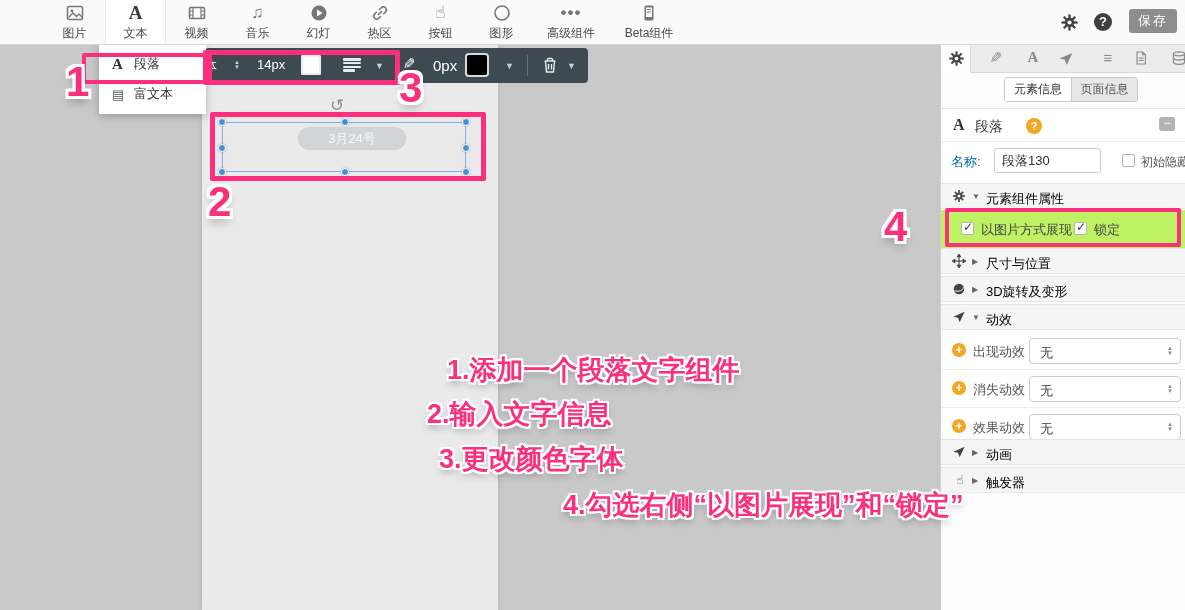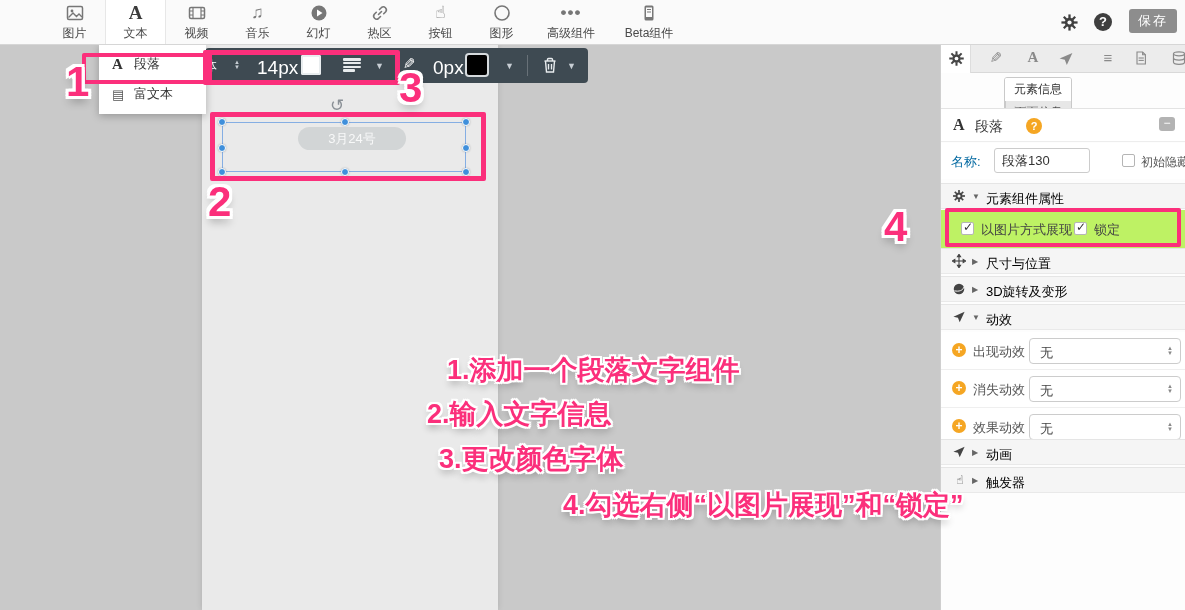--- a/index.html
+++ b/index.html
@@ -43,32 +43,32 @@
   .dd-A { font-family:"Liberation Serif","DejaVu Serif",serif; font-size:15px; font-weight:bold; color:#333; }
 
   
   .fmt-bar { position:absolute; left:205px; top:3px; width:383px; height:35px;
              background:#3e4a52; border-radius:4px; z-index:10; color:#fff; }
   .fmt-bar > * { position:absolute; }
   .fmt-font { left:-14px; top:9px; font-size:13px; color:#fff; white-space:nowrap; }
   .updown { display:flex; flex-direction:column; align-items:center; }
   .updown span { font-size:6px; line-height:5px; color:#c7ced4; }
   .fmt-updown { left:29px; top:12px; }
-  .fmt-size { left:52px; top:9px; font-size:19px; }
+  .fmt-size { left:52px; top:9px; font-size:13px; }
   .swatch { width:20px; height:20px; border-radius:2px; }
   .fmt-swatch-white { left:96px; top:7px; background:#fff; box-shadow:0 0 0 2px #e9edef inset; }
   .align-ico { left:138px; top:10px; width:18px; height:14px; display:flex;
                flex-direction:column; justify-content:space-between; }
   .align-ico i { display:block; height:2.5px; background:#e8ecee; border-radius:1px; }
   .align-ico i:nth-child(1){width:18px;} .align-ico i:nth-child(2){width:18px;}
   .align-ico i:nth-child(3){width:18px;} .align-ico i:nth-child(4){width:12px;}
   .caret { color:#c7ced4; font-size:9px; }
   .fmt-caret1 { left:170px; top:13px; }
   .fmt-pencil { left:198px; top:7px; font-size:15px; color:#fff; transform:scaleX(-1); }
-  .fmt-stroke { left:228px; top:9px; font-size:19px; }
+  .fmt-stroke { left:228px; top:9px; font-size:15px; }
   .fmt-swatch-black { left:262px; top:7px; background:#000; box-shadow:0 0 0 2px #d6dbde; }
   .fmt-caret2 { left:300px; top:13px; }
   .fmt-divider { left:322px; top:7px; width:1px; height:21px; background:rgba(255,255,255,.22); }
   .fmt-caret3 { left:362px; top:13px; }
   .trash-ico { left:337px; top:8px; }
 
   
   .rotate-handle { position:absolute; left:330px; top:50px; font-size:17px; color:#8a9096; z-index:5; }
   .sel-box { position:absolute; left:222px; top:77px; width:244px; height:50px;
              border:1px solid #85aee3; z-index:5; }
@@ -110,40 +110,40 @@
 
   
   .panel { position:absolute; left:940px; top:45px; width:245px; height:565px;
            background:#fdfdfd; border-left:1px solid #cfcfcf; z-index:20; overflow:hidden; }
   .p-iconrow { position:absolute; left:0; top:0; width:245px; height:28px;
                background:#ececec; border-bottom:1px solid #d9d9d9; }
   .p-tab-active { position:absolute; left:0; top:0; width:30px; height:28px; background:#fff;
                   border-right:1px solid #ddd; }
   .p-ico { position:absolute; top:4px; color:#8a8a8a; font-size:15px; text-align:center; width:22px; }
   .p-tabs { position:absolute; left:63px; top:32px; display:flex; border:1px solid #c9c9c9;
-            border-radius:3px; overflow:hidden;flex-direction:column; }
+            border-radius:3px; overflow:hidden; }
   .p-tabbtn { width:66px; height:23px; font-size:12px; line-height:22px; text-align:center;
               cursor:pointer; }
   .p-tabbtn.on  { background:#fff; color:#333; }
   .p-tabbtn.off { background:#e7e7e7; color:#555; border-left:1px solid #c9c9c9; }
   .p-elem-header { position:absolute; left:0; top:63px; width:245px; height:34px;
                    border-top:1px solid #e3e3e3; border-bottom:1px solid #ededed; background:#fff; }
   .p-elem-A { position:absolute; left:12px; top:7px;
               font-family:"Liberation Serif","DejaVu Serif",serif; font-weight:bold;
               font-size:16px; color:#333; }
   .p-elem-type { position:absolute; left:34px; top:9px; font-size:14px; color:#333; }
   .help-dot { position:absolute; left:85px; top:9px; width:16px; height:16px; border-radius:50%;
               background:#f5a623; color:#fff; font-size:11px; font-weight:bold;
               text-align:center; line-height:16px; }
   .collapse-btn { position:absolute; left:218px; top:8px; width:16px; height:14px;
                   background:#b3b3b3; border-radius:3px; color:#fff; font-size:12px;
                   text-align:center; line-height:13px; cursor:pointer; }
   .p-name-row { position:absolute; left:0; top:98px; width:245px; height:36px; background:#fff; }
   .p-name-label { position:absolute; left:10px; top:10px; font-size:13px; color:#0369a1; }
-  .p-name-input { position:absolute; left:53px; top:5px; width:96px; height:25px;
+  .p-name-input { position:absolute; left:53px; top:5px; width:107px; height:25px;
                   border:1px solid #ccc; border-radius:3px; font-size:13px; color:#333;
                   padding-left:7px; background:#fff; font-family:inherit; }
   .cb { width:13px; height:13px; border:1px solid #b5b5b5; border-radius:2px; background:#fff;
         display:inline-block; position:relative; }
   .cb.checked::after { content:"✓"; position:absolute; left:1px; top:-3px; font-size:12px;
                        color:#333; font-weight:bold; }
   .p-hidden-cb { position:absolute; left:181px; top:11px; }
   .p-hidden-label { position:absolute; left:200px; top:11px; font-size:12px; color:#555; white-space:nowrap; }
   .p-section { position:absolute; left:0; width:245px; height:26px; background:#f5f5f5;
                border-top:1px solid #e5e5e5; border-bottom:1px solid #e9e9e9; cursor:pointer; }

